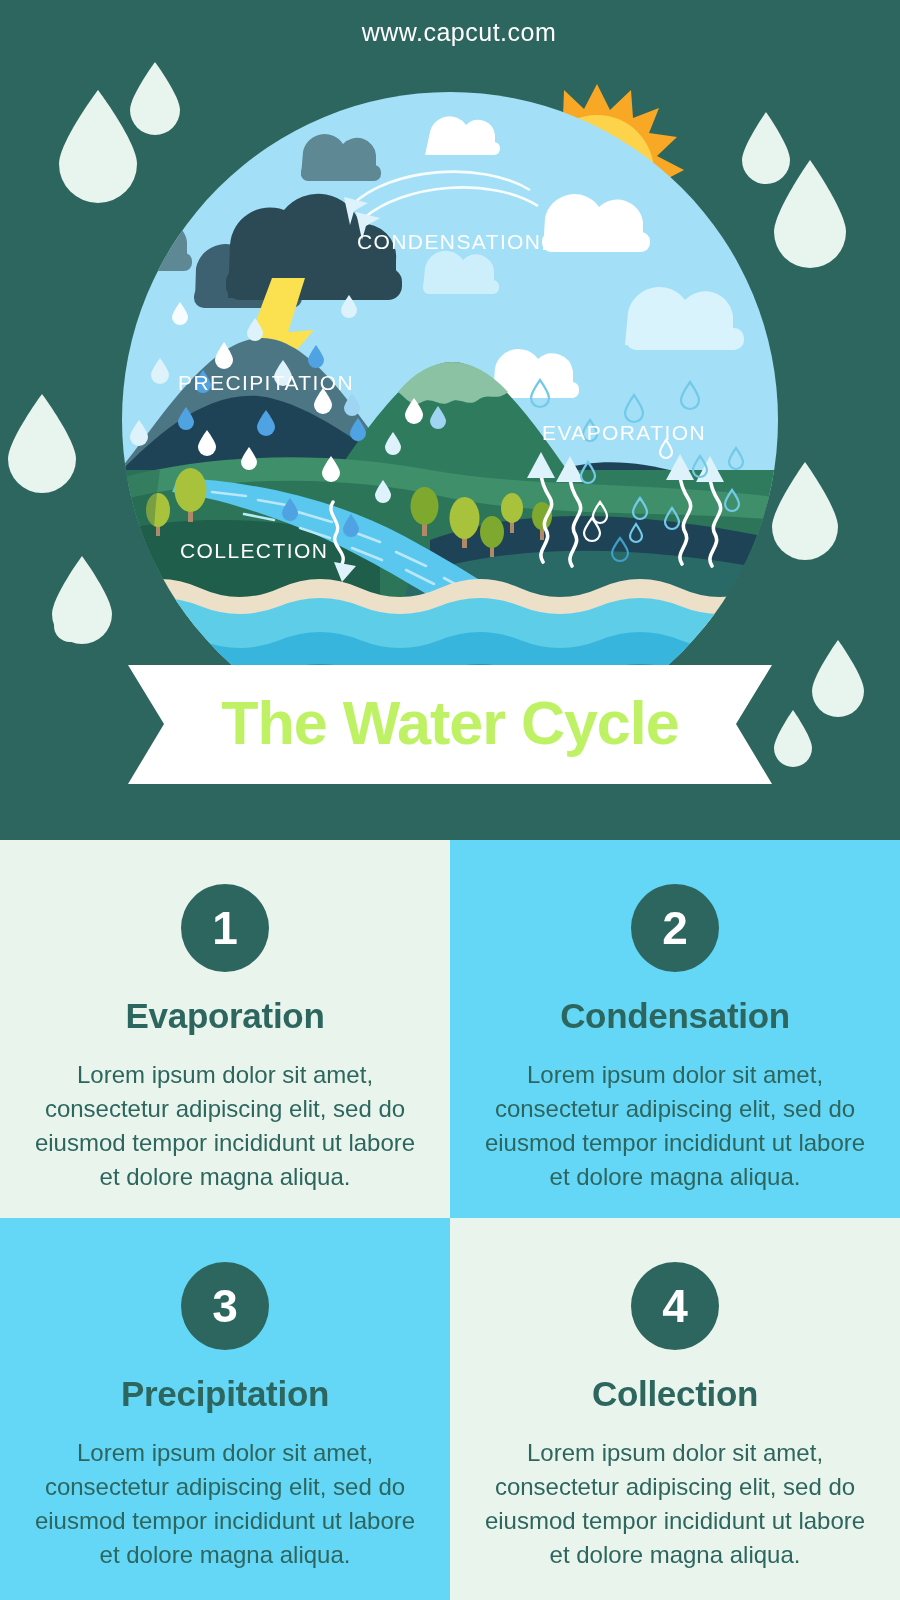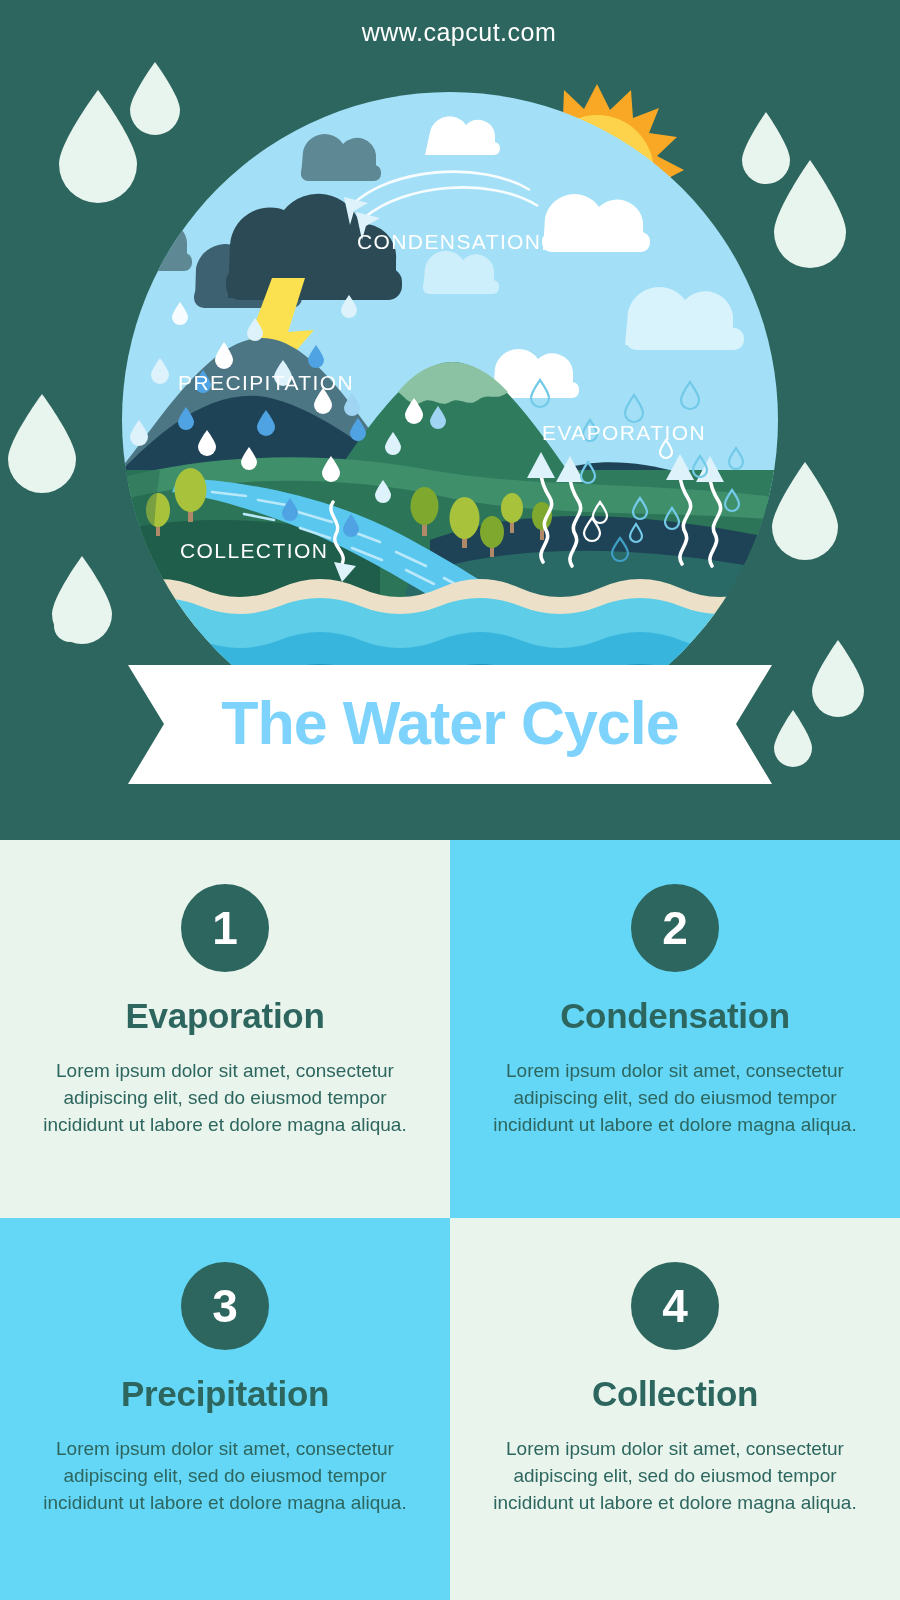--- a/index.html
+++ b/index.html
@@ -24,21 +24,21 @@
   }
   .hero-svg{position:absolute;left:0;top:0;}
 
   
   .ribbon-wrap{
     position:absolute;left:0;top:660px;width:900px;height:125px;
   }
   .ribbon-title{
     position:absolute;left:0;top:0;width:900px;height:125px;
     display:flex;align-items:center;justify-content:center;
-    color:#7dd3fc;font-size:61px;font-weight:bold;letter-spacing:-1px;
+    color:#bef264;font-size:61px;font-weight:bold;letter-spacing:-1px;
     font-family:"Liberation Sans",sans-serif;
   }
 
   
   .grid{
     position:absolute;left:0;top:840px;width:900px;height:760px;
     display:grid;grid-template-columns:450px 450px;grid-template-rows:378px 382px;
   }
   .card{
     display:flex;flex-direction:column;align-items:center;
@@ -50,21 +50,21 @@
     width:88px;height:88px;border-radius:50%;background:#2d665e;
     display:flex;align-items:center;justify-content:center;
     color:#ffffff;font-size:46px;font-weight:bold;
     font-family:"Liberation Sans",sans-serif;
   }
   .card-title{
     margin-top:24px;color:#2d665e;font-size:35px;font-weight:bold;
     letter-spacing:-.3px;font-family:"Liberation Sans",sans-serif;
   }
   .card-body{
-    margin-top:22px;color:#2d665e;font-size:19px;line-height:1.42;
+    margin-top:22px;color:#2d665e;font-size:24px;line-height:1.42;
     max-width:400px;font-family:"Liberation Sans",sans-serif;
   }
 </style>
 </head>
 <body>
 
 <div id="page">
 
   <div class="hero">
 

